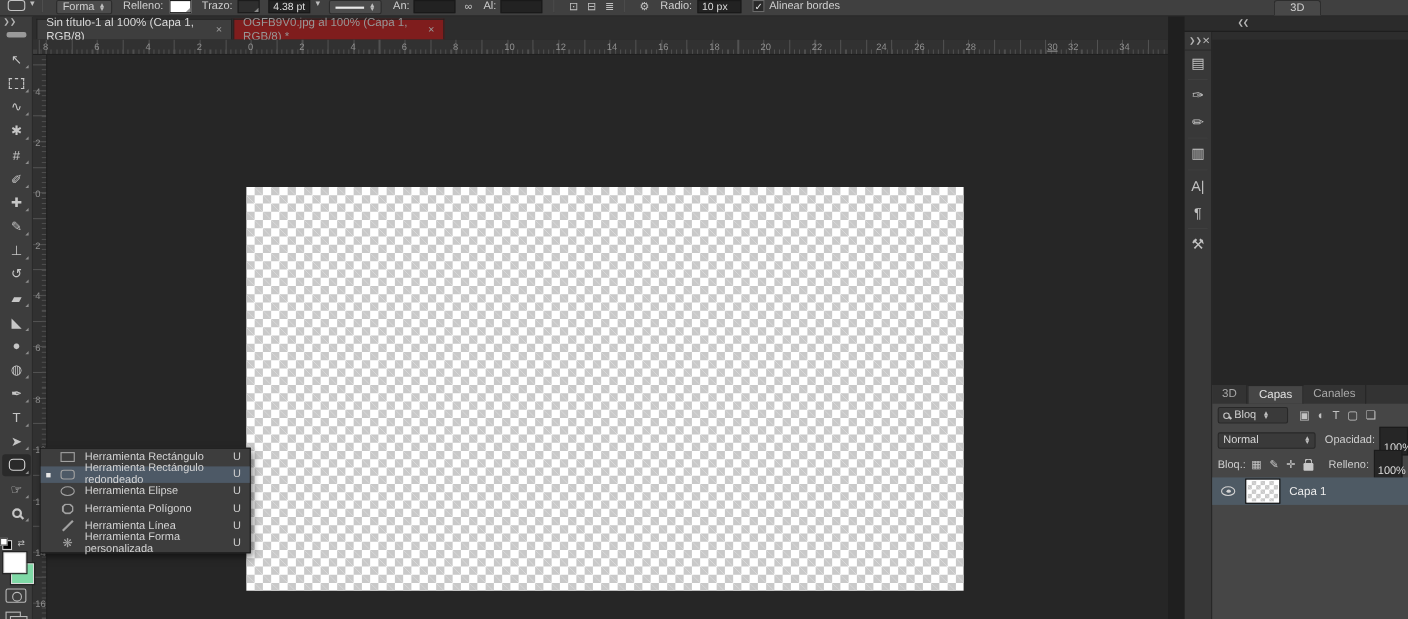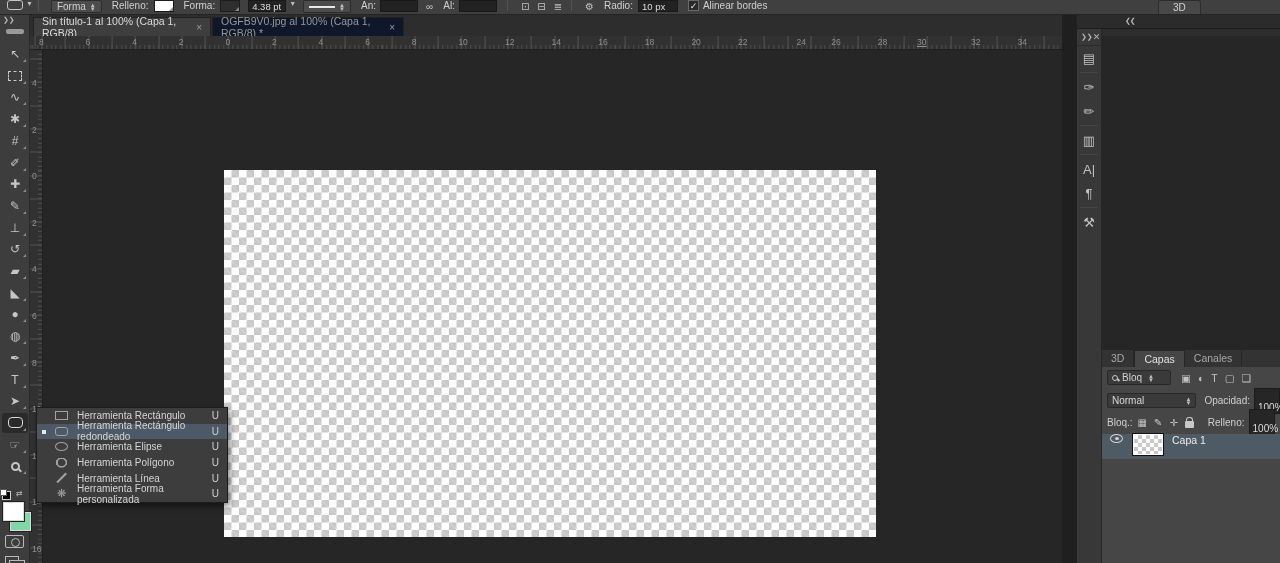--- a/index.html
+++ b/index.html
@@ -27,21 +27,21 @@
   .stroke-line { width:26px; height:2px; background:#e8e8e8; }
   .checkbox { width:11px; height:11px; background:#2a2a2a; border:1px solid #6a6a6a;
     color:#e6e6e6; font-size:9px; line-height:10px; text-align:center; margin-left:10px; }
   #workspace-3d { position:absolute; left:1158px; top:0; height:14px; padding:0 14px;
     background:#484848; border:1px solid #2d2d2d; border-bottom:none; border-radius:3px 3px 0 0;
     font-size:10px; color:#d2d2d2; line-height:13px; }
 
   
   #tab-strip { position:absolute; left:0; top:15px; width:1280px; height:21px; background:#2d2d2d; }
   .doc-tab { position:absolute; top:2px; height:19px; display:flex; align-items:center;
-    padding:0 8px; font-size:10.5px; color:#979797; background:#0f172a;
+    padding:0 8px; font-size:10.5px; color:#979797; background:#7f1d1d;
     border:1px solid #222; border-bottom:none; }
   .doc-tab.active { background:#3e3e3e; color:#dadada; }
   .doc-tab .close { margin-left:8px; font-size:10px; color:#9a9a9a; }
 
   
   #h-ruler { position:absolute; left:30px; top:36px; width:1032px; height:14px; background:#313131;
     border-bottom:1px solid #1f1f1f; overflow:hidden; }
   #h-ruler .majors { position:absolute; inset:0;
     background:repeating-linear-gradient(90deg,#525252 0 1px,transparent 1px 23.3px);
     background-position:11.6px 0; }
@@ -163,21 +163,21 @@
     padding:0 4px; color:#d8d8d8; }
   .val-field { height:14px; background:#262626; border:1px solid #1b1b1b; color:#dcdcdc;
     font-size:10px; padding:12px 3px; line-height:13px; }
   #lock-row { position:absolute; left:0; top:62px; width:178px; height:20px; display:flex; align-items:center;
     font-size:10px; color:#cfcfcf; }
   #lock-icons { display:flex; align-items:center; gap:7px; margin-left:5px; color:#c6c6c6; font-size:10px; }
   .lock { position:relative; width:9px; height:7px; background:#c8c8c8; border-radius:1px; margin-top:4px; }
   .lock:before { content:""; position:absolute; left:1px; top:-4px; width:5px; height:4px;
     border:1.5px solid #c8c8c8; border-bottom:none; border-radius:3px 3px 0 0; }
   #layer-row { position:absolute; left:0; top:84px; width:178px; height:25px; background:#4e5a64;
-    display:flex; }
+    display:flex; align-items:center; }
   .eye { width:13px; height:9px; border:1px solid #d2d2d2; border-radius:50%; position:relative;
     margin-left:8px; flex:0 0 13px; }
   .eye:after { content:""; position:absolute; left:3.5px; top:2px; width:4px; height:3px;
     background:#d2d2d2; border-radius:50%; }
   #layer-thumb { width:30px; height:21px; margin-left:10px; border:1px solid #fff; outline:1px solid #111;
     background-color:#fff;
     background-image:
       linear-gradient(45deg,#c9c9c9 25%,transparent 25%,transparent 75%,#c9c9c9 75%),
       linear-gradient(45deg,#c9c9c9 25%,transparent 25%,transparent 75%,#c9c9c9 75%);
     background-size:8px 8px; background-position:0 0,4px 4px; }
@@ -194,21 +194,21 @@
     <span class="ob-sep"></span>
     <span class="ob-select">
       <span>Forma</span>
       <span class="dd-arrows">
           <span>▲</span>
           <span>▼</span>
         </span>
     </span>
     <span class="ob-label">Relleno:</span>
     <span class="swatch" id="fill-swatch" style="background: rgb(255, 255, 255);"></span>
-    <span class="ob-label">Forma:</span>
+    <span class="ob-label">Trazo:</span>
     <span class="swatch" id="stroke-swatch" style="background: rgb(46, 46, 46);"></span>
     <span class="ob-field" style="margin-left:8px;width:38px;">4.38 pt</span>
     <span class="mini-caret">▼</span>
     <span class="ob-select">
       <span class="stroke-line"></span>
       <span class="dd-arrows">
           <span>▲</span>
           <span>▼</span>
         </span>
     </span>
@@ -298,21 +298,21 @@
       <span class="hrule-num" style="left: 428.4px;">10</span>
       <span class="hrule-num" style="left: 475px;">12</span>
       <span class="hrule-num" style="left: 521.6px;">14</span>
       <span class="hrule-num" style="left: 568.2px;">16</span>
       <span class="hrule-num" style="left: 614.8px;">18</span>
       <span class="hrule-num" style="left: 661.4px;">20</span>
       <span class="hrule-num" style="left: 708px;">22</span>
       <span class="hrule-num" style="left: 754.6px; margin-left: 12px;">24</span>
       <span class="hrule-num" style="left: 801.2px;">26</span>
       <span class="hrule-num" style="left: 847.8px;">28</span>
-      <span class="hrule-num" style="left: 887px; text-decoration: underline;">30</span>
+      <span class="hrule-num" style="left: 922px; text-decoration: underline;">30</span>
       <span class="hrule-num" style="left: 941px;">32</span>
       <span class="hrule-num" style="left: 987.6px;">34</span>
     </div>
   <div id="v-ruler">
     <div class="majors"></div>
       <div class="minors"></div>
   <span class="vrule-num" style="top: 28px;">4</span>
       <span class="vrule-num" style="top: 74.6px;">2</span>
       <span class="vrule-num" style="top: 121.2px;">0</span>
       <span class="vrule-num" style="top: 167.8px;">2</span>

